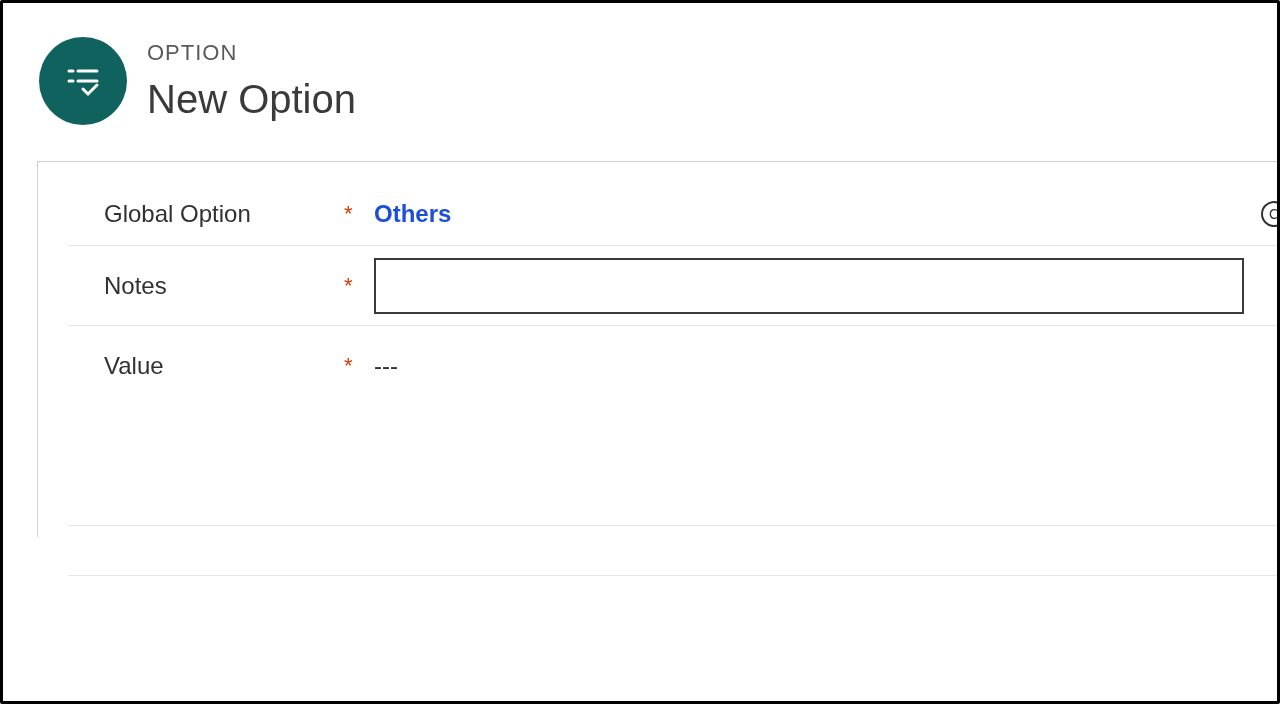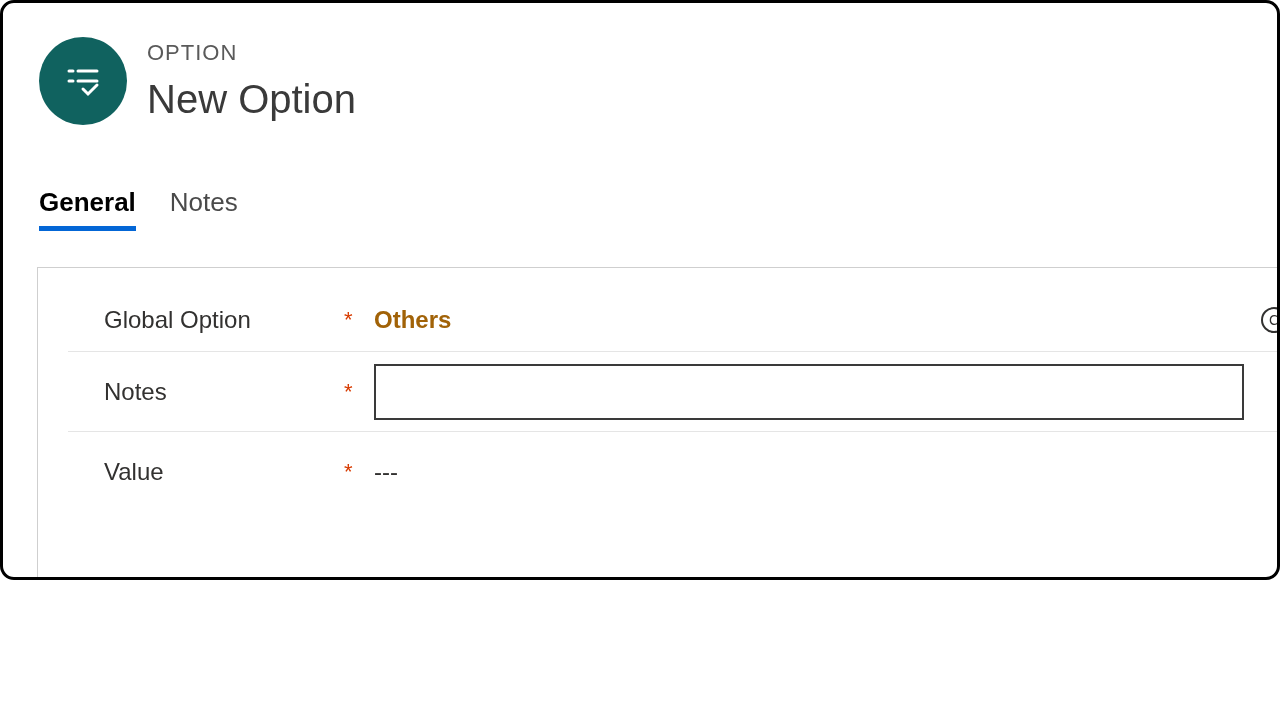--- a/index.html
+++ b/index.html
@@ -1,23 +1,23 @@
 <!DOCTYPE html>
 <html><head>
 <meta charset="utf-8">
 <style>
   * { box-sizing: border-box; margin: 0; padding: 0; }
   html, body { width: 1280px; height: 720px; overflow: hidden; font-family: "Segoe UI", Arial, sans-serif; background: #fff; color: #323130; }
   .frame {
     position: absolute;
     inset: 0;
     width: 1280px;
-    height: 580px;
+    height: 704px;
     border: 3px solid #000;
-    border-radius: 14px;
+    border-radius: 2px;
     background: #fff;
     overflow: hidden;
   }
   
   .header {
     display: flex;
     align-items: center;
     padding: 34px 0 0 36px;
   }
   .icon-circle {
@@ -95,21 +95,21 @@
     margin-left: 36px;
   }
   .row .req {
     width: 30px;
     color: #d83b01;
     font-size: 22px;
     text-align: left;
   }
   .row .val {
     font-size: 24px;
-    color: #a16207;
+    color: #1d4ed8;
   }
   .row .val.bold { font-weight: 700; }
   .row .val.placeholder { font-weight: 400; color: #323130; }
   .name-input {
     width: 870px;
     height: 56px;
     font-size: 24px;
     border: 2px solid #3a3a3a;
     background: #fff;
     padding: 0 14px;
@@ -151,24 +151,20 @@
           <line x1="15" y1="20" x2="34" y2="20"></line>
         <polyline points="20,28 25,33 34,24"></polyline>
       </svg>
     </div>
     <div class="header-text">
       <div class="header-kicker">OPTION</div>
       <div class="header-title">New Option</div>
     </div>
   </div>
 
-  <div class="tabs">
-    <div class="tab active">General</div>
-    <div class="tab">Notes</div>
-  </div>
 
   <div class="panel">
 
     <div class="row first">
       <div class="lbl">Global Option</div>
       <div class="req">*</div>
       <div class="val bold">Others</div>
       <div class="clear-circle">C</div>
     </div>
 

